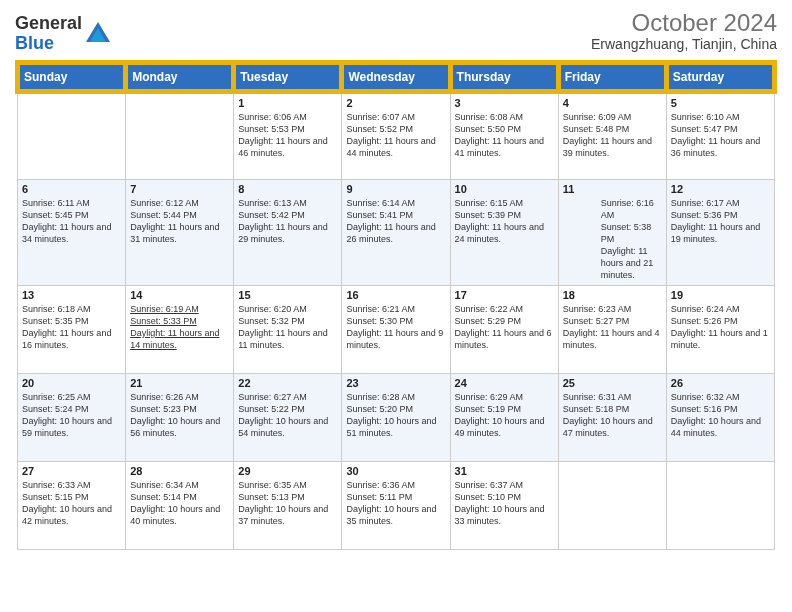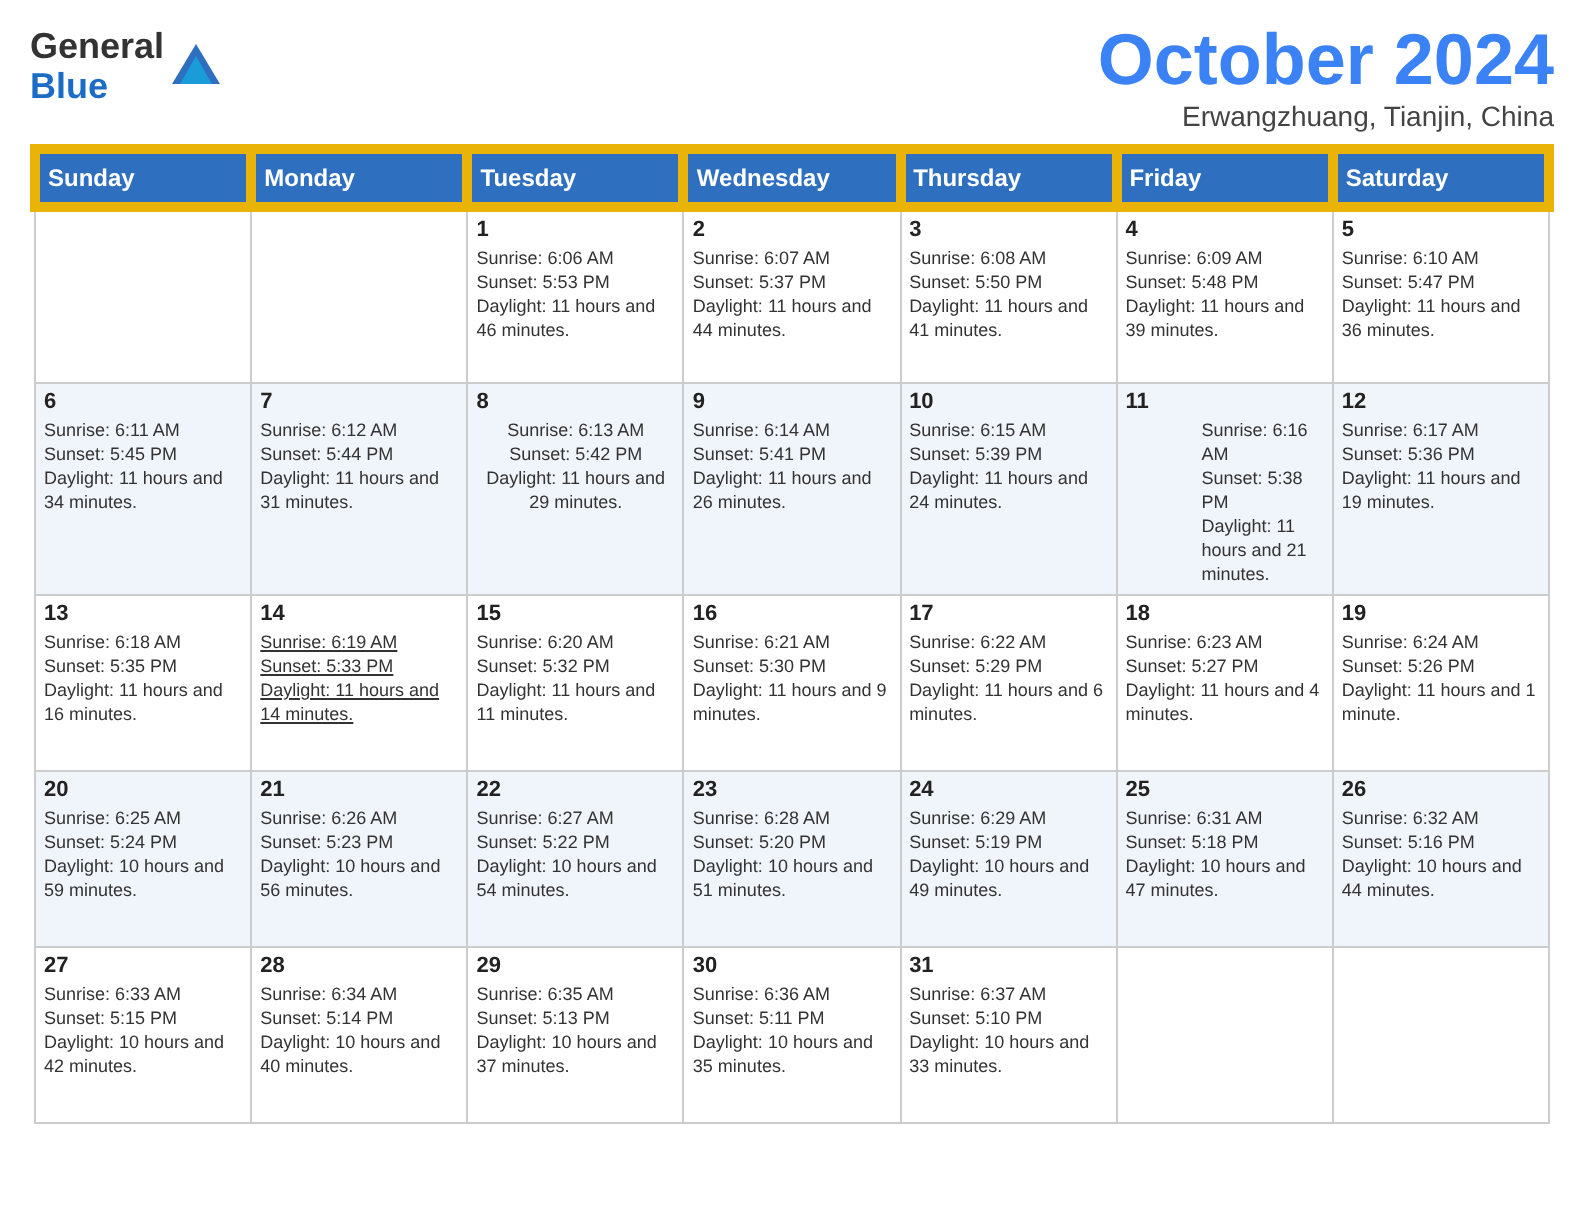--- a/index.html
+++ b/index.html
@@ -40,23 +40,23 @@
     .logo-icon {
       width: 28px;
       height: 28px;
       margin-left: 2px;
       align-self: center;
     }
     .title-block {
       text-align: right;
     }
     .month-title {
-      font-size: 36px;
-      font-weight: bold;
-      color: #3b82f6;
+      font-size: 24px;
+      font-weight: normal;
+      color: #737373;
       line-height: 1.1;
     }
     .location {
       font-size: 14px;
       color: #444;
     }
     table {
       width: 100%;
       border-collapse: collapse;
       table-layout: fixed;
@@ -138,21 +138,21 @@
         <td class="empty-cell"></td>
         <td>
           <span class="day-num">1</span>
           <div class="cell-info" style="white-space: pre-line;">Sunrise: 6:06 AM
 Sunset: 5:53 PM
 Daylight: 11 hours and 46 minutes.</div>
         </td>
         <td>
           <span class="day-num">2</span>
           <div class="cell-info" style="white-space: pre-line;">Sunrise: 6:07 AM
-Sunset: 5:37 PM
+Sunset: 5:52 PM
 Daylight: 11 hours and 44 minutes.</div>
         </td>
         <td>
           <span class="day-num">3</span>
           <div class="cell-info" style="white-space: pre-line;">Sunrise: 6:08 AM
 Sunset: 5:50 PM
 Daylight: 11 hours and 41 minutes.</div>
         </td>
         <td>
           <span class="day-num">4</span>
@@ -175,21 +175,21 @@
 Daylight: 11 hours and 34 minutes.</div>
         </td>
         <td>
           <span class="day-num">7</span>
           <div class="cell-info" style="white-space: pre-line;">Sunrise: 6:12 AM
 Sunset: 5:44 PM
 Daylight: 11 hours and 31 minutes.</div>
         </td>
         <td>
           <span class="day-num">8</span>
-          <div class="cell-info" style="white-space: pre-line; text-align: center;">Sunrise: 6:13 AM
+          <div class="cell-info" style="white-space: pre-line;">Sunrise: 6:13 AM
 Sunset: 5:42 PM
 Daylight: 11 hours and 29 minutes.</div>
         </td>
         <td>
           <span class="day-num">9</span>
           <div class="cell-info" style="white-space: pre-line;">Sunrise: 6:14 AM
 Sunset: 5:41 PM
 Daylight: 11 hours and 26 minutes.</div>
         </td>
         <td>

